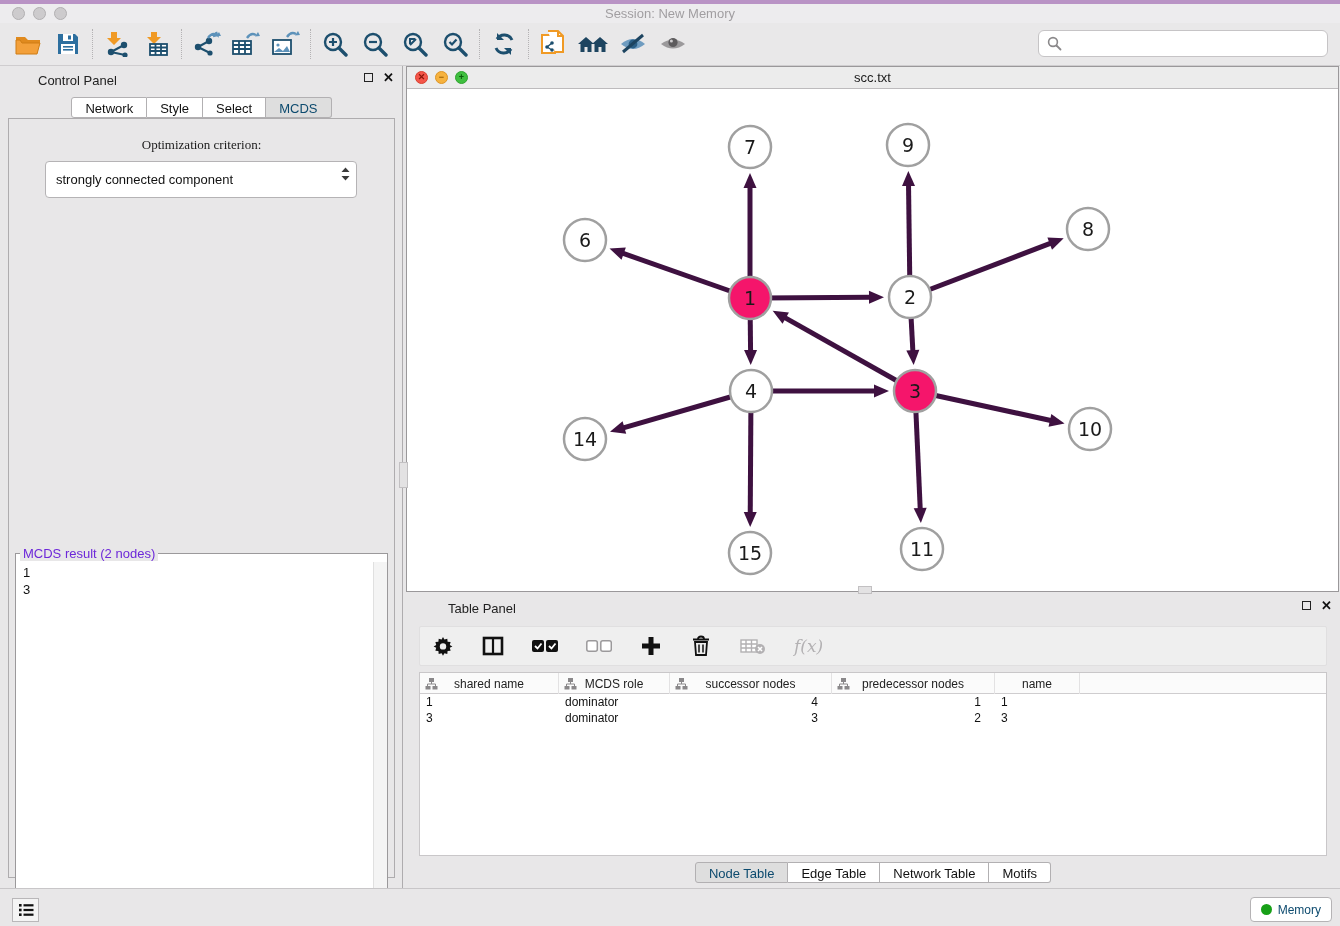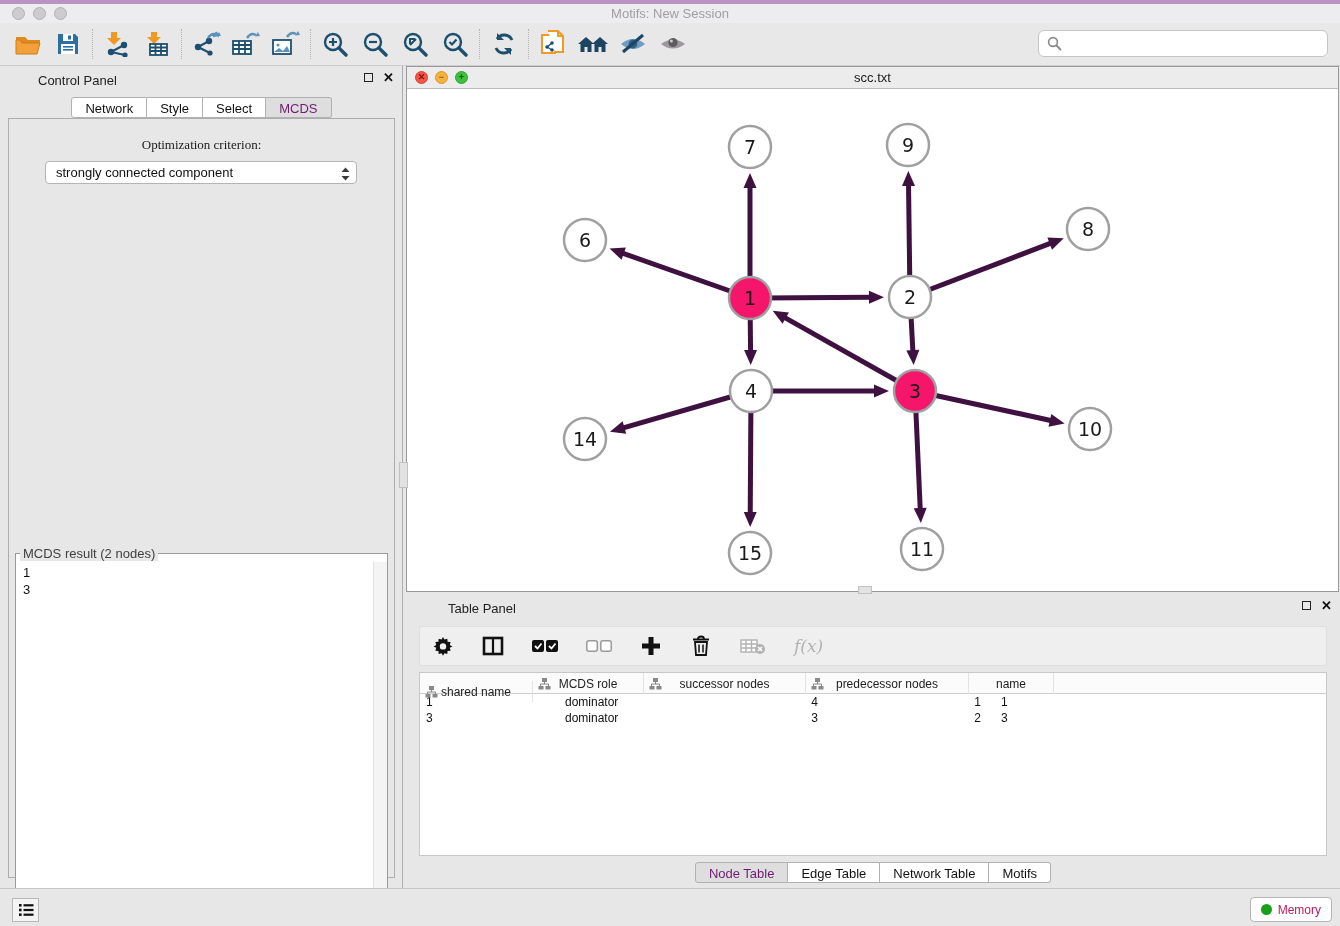--- a/index.html
+++ b/index.html
@@ -33,34 +33,34 @@
   .panel-header { position:relative; height:27px; font-size:13px; color:#222; }
   .panel-header .ph-title { position:absolute; left:10px; top:7px;margin-left:28px; }
   .ph-icons { position:absolute; right:8px; top:6px; display:flex; gap:10px; align-items:center; }
   .float-ico { width:9px; height:9px; border:1.5px solid #222; display:inline-block; }
   .close-ico { font-size:13px; font-weight:bold; color:#111; line-height:11px; }
 
   .cp-tabs { position:absolute; left:0; top:31px; width:403px; display:flex; justify-content:center; }
   .tab { background:#ffffff; border:1px solid #b2b0b2; border-left:none; padding:3px 13px; font-size:13px; color:#111; height:21px; }
   .tab:first-child { border-left:1px solid #b2b0b2; border-radius:3px 0 0 3px; }
   .tab:last-child { border-radius:0 3px 3px 0; }
-  .tab-active { background:#dedede; color:#701a75; }
+  .tab-active { background:#dedede; color:#0c4a6e; }
 
   .cp-content { position:absolute; left:8px; top:52px; width:387px; height:760px; border:1px solid #aeacae; }
   .opt-label { text-align:center; margin-top:18px; font-size:13px; color:#1a1a1a;font-family:Liberation Serif, serif; }
-  .cp-select { position:absolute; left:36px; top:42px; width:312px; height:23px; background:#fff;
+  .cp-select { position:absolute; left:36px; top:42px; width:312px; height:37px; background:#fff;
                border:1px solid #b5b3b5; border-radius:4px; display:flex; align-items:center;
                padding:0 22px 0 10px; font-size:13px; color:#111; }
   .cp-select svg { position:absolute; right:5px; top:4px; }
   .btn-row { position:absolute; left:0; top:76px; width:100%; display:flex; justify-content:center; gap:14px; }
   .btn { background:#fff; border:1px solid #b5b3b5; border-radius:4px; font-size:13px; color:#111;
          padding:3px 14px; height:22px; font-family:"Liberation Sans",sans-serif; }
 
   .result-box { position:absolute; left:6px; top:434px; width:373px; height:381px; border:1px solid #9b999b; background:#ffffff; }
-  .result-legend { position:absolute; left:4px; top:-8px; background:#e8e7e8; padding:0 3px; font-size:13px; color:#404040; }
+  .result-legend { position:absolute; left:4px; top:-8px; background:#e8e7e8; padding:0 3px; font-size:13px; color:#6d28d9; }
   .result-area { position:absolute; left:0; top:8px; right:14px; bottom:0; padding:2px 7px; font-size:13px; color:#111; line-height:17px; }
   .result-scroll { position:absolute; right:0; top:8px; width:14px; bottom:0; background:#f4f4f4; border-left:1px solid #e0e0e0; }
 
   
   .network-frame { position:absolute; left:406px; top:66px; width:933px; height:526px;
                    border:1px solid #9a989a; background:#ffffff; }
   .frame-titlebar { position:relative; height:22px; background:#ececec; border-bottom:1px solid #bdbbbd; }
   .frame-traffic { position:absolute; left:8px; top:4px; display:flex; gap:7px; }
   .frame-title { text-align:center; line-height:21px; font-size:13px; color:#1a1a1a; }
   .net-canvas { position:absolute; left:0; top:22px; width:931px; height:502px; background:#fff; }
@@ -84,36 +84,36 @@
   .td { font-size:12px; color:#111; padding:1px 6px; white-space:nowrap; overflow:hidden; }
   .td.right { text-align:right; padding-right:14px; }
 
   .tp-tabs { position:absolute; left:0; top:268px; width:934px; display:flex; justify-content:center; }
 
   
   .statusbar { position:absolute; left:0; top:888px; width:1340px; height:38px; background:#e8e7e8; border-top:1px solid #c8c6c8; }
   .hist-btn { position:absolute; left:12px; top:9px; width:27px; height:24px; background:#f4f4f4; border:1px solid #b9b7b9;
               display:flex; align-items:center; justify-content:center; }
   .memory-btn { position:absolute; right:8px; top:8px; height:25px; background:#ffffff; border:1px solid #b5b3b5;
-                border-radius:4px; display:flex; align-items:center; gap:6px; padding:0 10px; font-size:12px; color:#be185d; }
+                border-radius:4px; display:flex; align-items:center; gap:6px; padding:0 10px; font-size:12px; color:#0c4a6e; }
   .memory-dot { width:11px; height:11px; border-radius:50%; background:#18a018; }
 </style>
 </head>
 <body>
 
 <div class="app">
   <div class="purple-strip"></div>
 
   <div class="titlebar">
     <div class="traffic">
       <span class="tl gray"></span>
       <span class="tl gray"></span>
       <span class="tl gray"></span>
     </div>
-    <div class="window-title">Motifs: New Session</div>
+    <div class="window-title">Session: New Memory</div>
   </div>
 
   <div class="toolbar">
     <div style="width:8px"></div>
     <span class="tbtn">
       <svg width="28" height="24" viewBox="0 0 28 24">
           <path d="M2 5 h9 l3 3 h12 v3 H2z" fill="#e08a1e"></path>
           <path d="M2 8 l4 0 2 3 h18 l-3 11 H2z" fill="#f3a03a" stroke="#cf7d14"></path>
         </svg>
     </span>
@@ -417,21 +417,21 @@
             <path d="M18 10 l4 4 M22 10 l-4 4" stroke="#fff" stroke-width="1.6"></path>
           </svg>
       </span>
       <span class="tp-ico">
           <span class="fx">f(x)</span>
         </span>
     </div>
 
     <div class="tp-table">
       <div class="thead" id="table-head">
-          <div class="th" style="width: 113px; margin-top: 8px;">
+          <div class="th" style="width: 139px;">
             <svg width="13" height="13" viewBox="0 0 13 13">
               <rect x="4" y="1" width="5" height="4" fill="#8a888a"></rect>
               <path d="M6.5 5 v2 M2.5 9 V7 h8 v2" stroke="#8a888a" fill="none" stroke-width="1"></path>
               <rect x="0.5" y="9" width="5" height="3.5" fill="#8a888a"></rect>
               <rect x="7.5" y="9" width="5" height="3.5" fill="#8a888a"></rect>
             </svg>
             <span>shared name</span>
           </div>
           <div class="th" style="width: 111px;">
             <svg width="13" height="13" viewBox="0 0 13 13">

